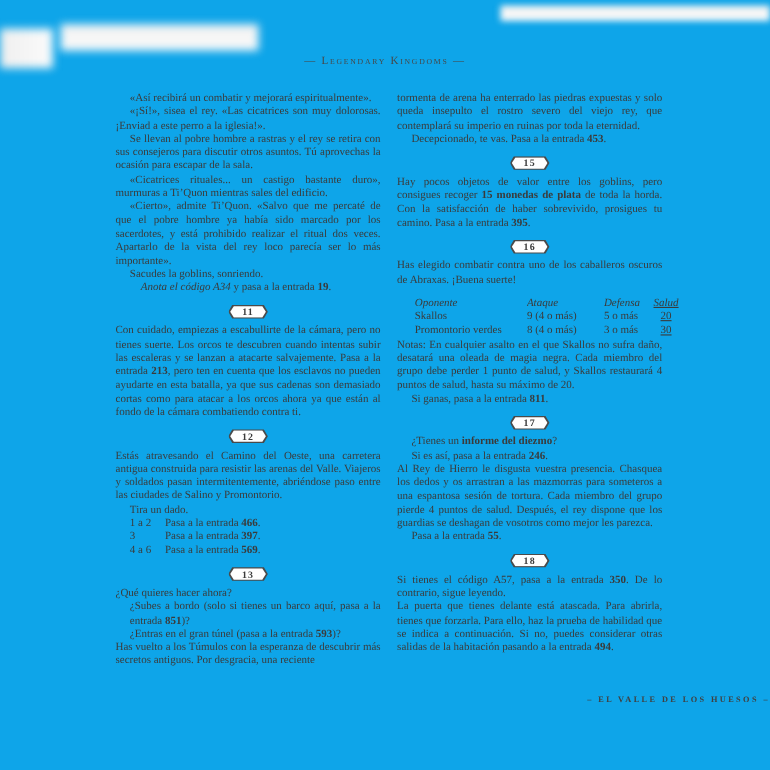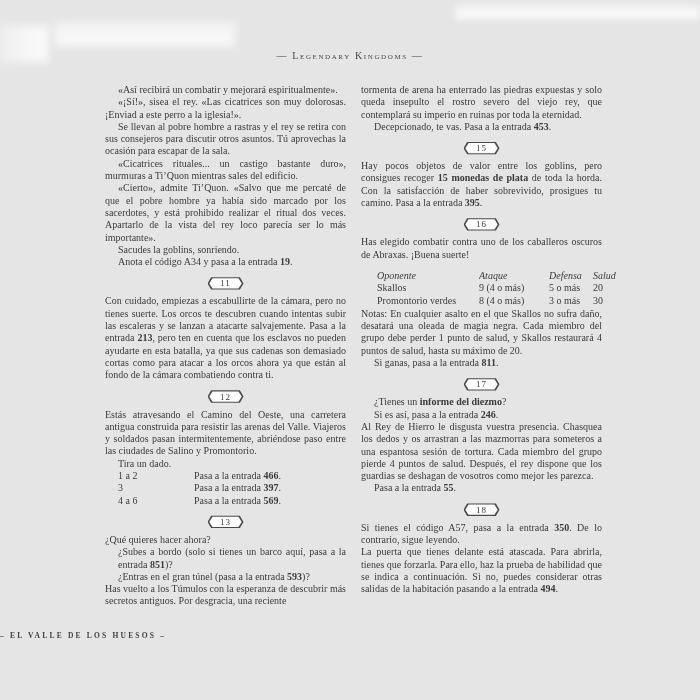--- a/index.html
+++ b/index.html
@@ -1,67 +1,67 @@
 <!DOCTYPE html>
 <html lang="es"><head>
 <meta charset="utf-8">
 <style>
   html,body{margin:0;padding:0;background:#fff;}
   .page{
-    position:relative;width:700px;height:700px;background:#e5e5e5;
+    position:relative;width:700px;height:700px;background:#0ea5e9;
     font-family:"Liberation Serif","DejaVu Serif",serif;color:#3b3b3b;
     overflow:hidden;
   }
   
   .artifact{position:absolute;pointer-events:none;}
   .a1{left:55px;top:22px;width:180px;height:24px;background:linear-gradient(180deg,#f2f2f2,#fafafa);filter:blur(4px);}
   .a2{left:0;top:26px;width:48px;height:36px;background:linear-gradient(90deg,#efefef,#fbfbfb);filter:blur(4px);}
   .a3{left:455px;top:5px;width:245px;height:14px;background:linear-gradient(180deg,#f1f1f1,#fbfbfb);filter:blur(3px);}
 
   .running-header{
     position:absolute;top:50px;left:0;width:100%;text-align:center;
     font-variant:small-caps;font-size:10px;letter-spacing:1.6px;color:#474747;
   }
   .running-footer{
-    position:absolute;top:631px;left:0;width:100%;text-align:left;
+    position:absolute;top:631px;left:0;width:100%;text-align:right;
     font-size:7.5px;font-weight:700;letter-spacing:2.2px;color:#404040;
   }
   .columns{
     position:absolute;left:105px;top:84px;width:497px;
     display:flex;gap:15px;align-items:flex-start;
   }
   .col{
     width:241px;font-size:10px;line-height:12.3px;text-align:justify;
     hyphens:auto;-webkit-hyphens:auto;
   }
   .para{margin:0;}
   .para.ind{text-indent:13px;}
   .para.opt{padding-left:13px;}
   .b{font-weight:bold;}
-  .i{}
+  .i{font-style:italic;margin-left:10px;}
 
   .marker-row{text-align:center;margin:8px 0 5px;text-indent:0;}
   .marker{position:relative;display:inline-block;height:14px;min-width:36px;vertical-align:middle;}
   .marker::before{content:"";position:absolute;inset:0;background:#4a4a4a;
     clip-path:polygon(0 50%,10% 6%,90% 6%,100% 50%,90% 94%,10% 94%);}
   .marker::after{content:"";position:absolute;inset:1.2px 1.8px;background:#fefefe;
     clip-path:polygon(0 50%,10% 6%,90% 6%,100% 50%,90% 94%,10% 94%);}
   .marker-num{position:relative;z-index:1;display:block;padding:0 11px;
-    font-size:9px;line-height:14px;letter-spacing:1px;color:#3b3b3b;}
+    font-size:9px;line-height:14px;letter-spacing:1px;color:#3b3b3b;font-weight:bold;}
 
-  .dice-row{display:flex;padding-left:13px;text-align:left;gap:44px;}
+  .dice-row{display:flex;padding-left:13px;text-align:left;}
   .dice-range{flex:0 0 32px;}
 
   .c-table{margin:9px 16px 1px;text-align:left;}
   .trow{display:flex;}
   .tcell{overflow:hidden;white-space:nowrap;}
   .tc0{flex:0 0 102px;}
   .tc1{flex:0 0 70px;}
   .tc2{flex:0 0 44px;}
-  .tc3{flex:0 0 25px;text-align:left;}
+  .tc3{flex:0 0 25px;text-align:center;text-decoration:underline;}
   .thead .tcell{font-style:italic;}
 </style>
 </head>
 <body>
 
 <div class="page">
   <div class="artifact a1"></div>
   <div class="artifact a2"></div>
   <div class="artifact a3"></div>
 

